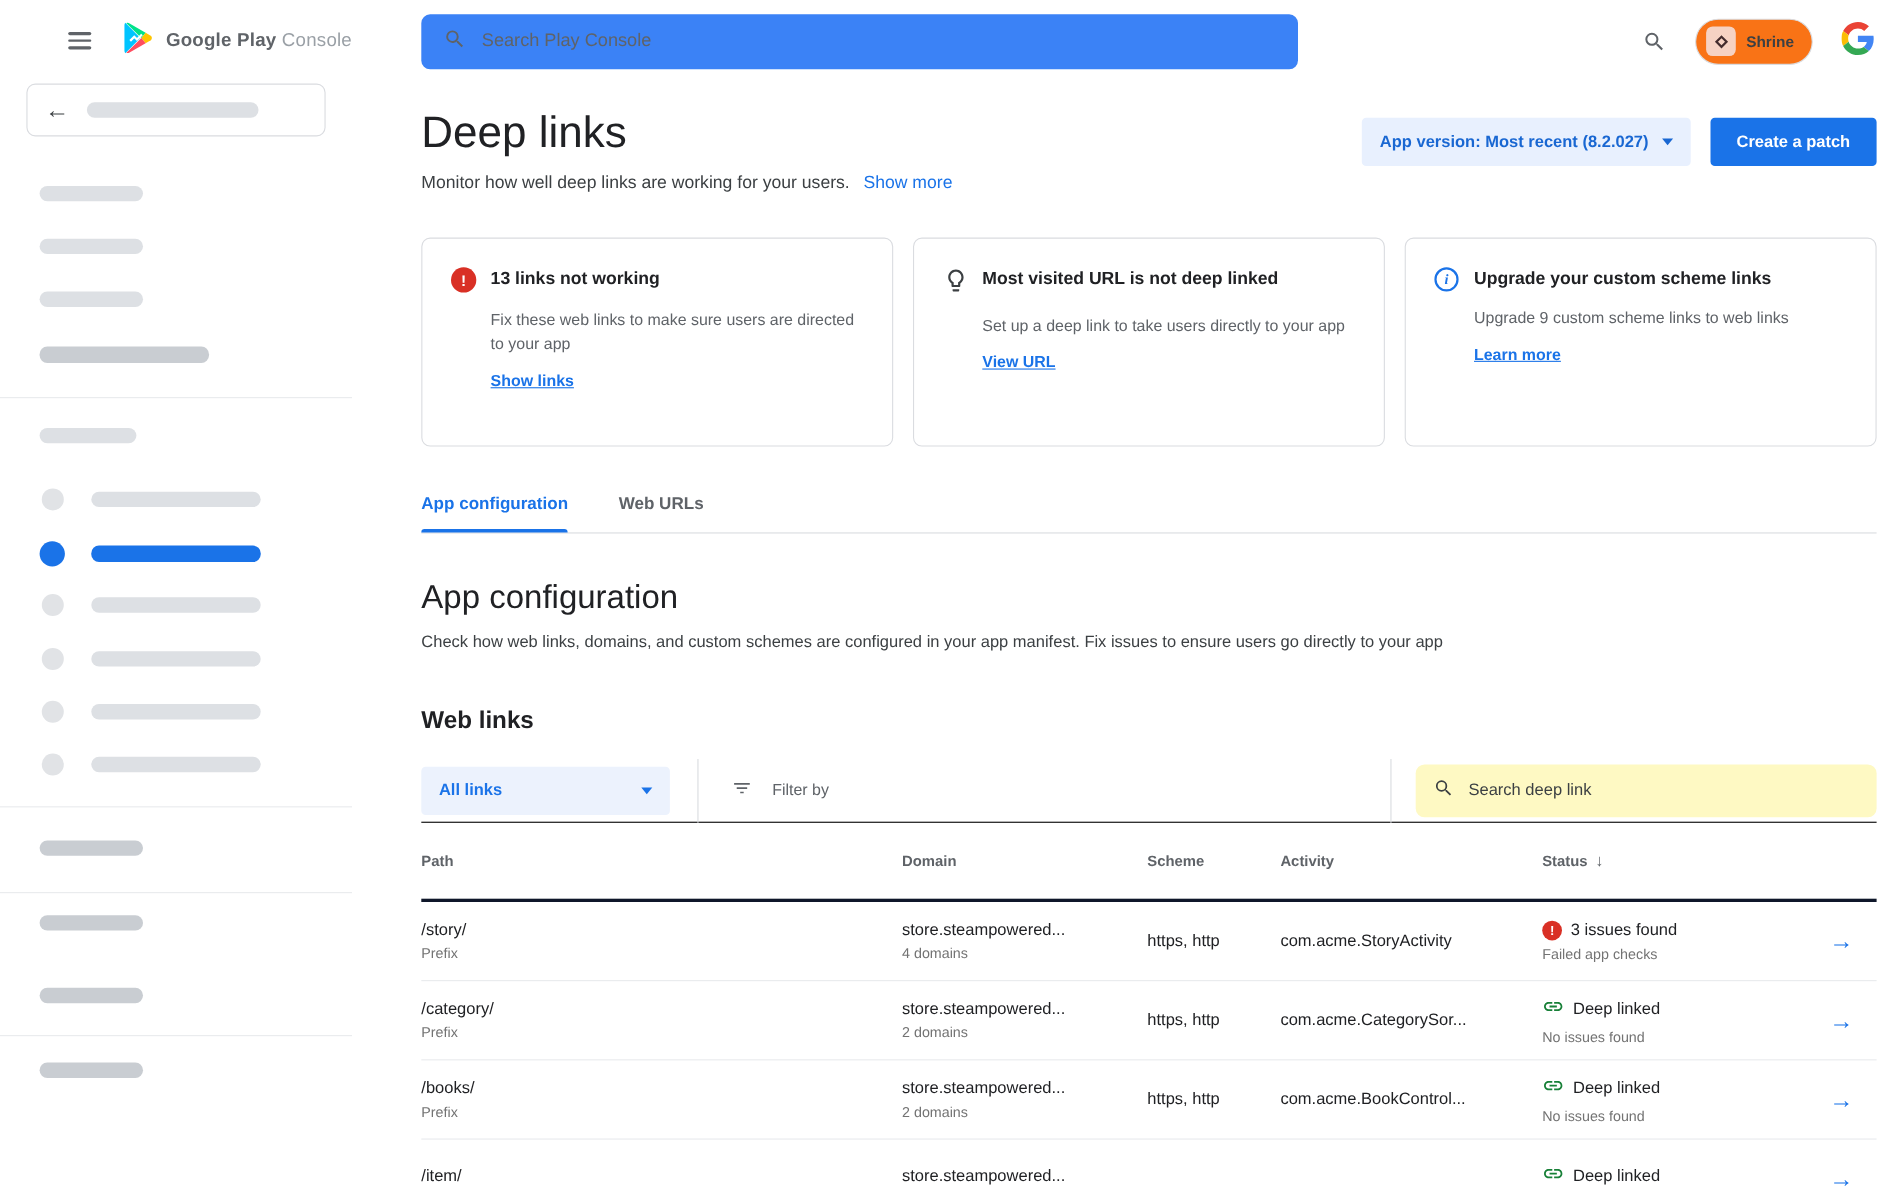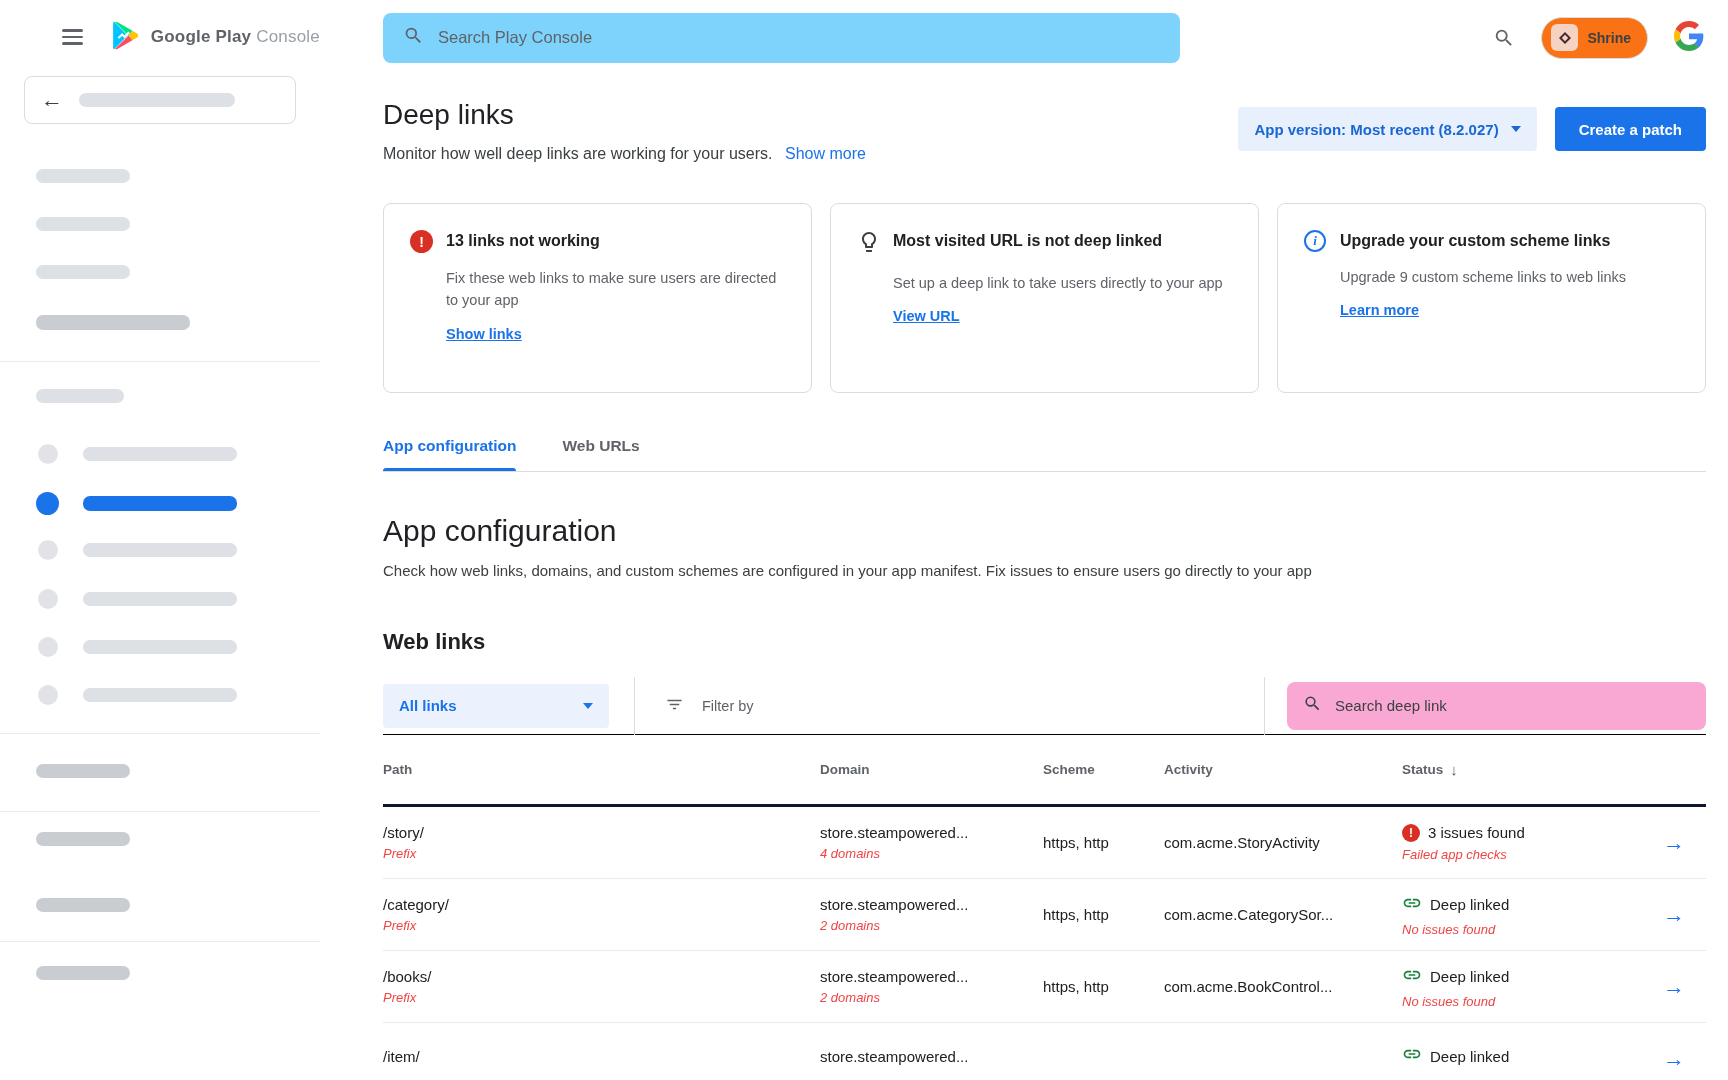--- a/index.html
+++ b/index.html
@@ -23,36 +23,36 @@
   .sk.dark { background:#c9cdd2; }
   .sk.blue { background:#1a73e8; }
   .sk-circle { position:absolute; width:20px; height:20px; border-radius:50%; background:#e1e3e6; }
   .sk-circle.blue { width:23px; height:23px; background:#1a73e8; }
   .sb-divider { position:absolute; left:0; width:320px; height:1px; background:#e8eaed; }
 
   
   .main { flex:1; display:flex; flex-direction:column; height:1080px; }
   .topbar { display:flex; align-items:center; height:75px; padding:0 24px 0 63px; flex:0 0 auto; }
   .global-search { display:flex; align-items:center; gap:14px; width:797px; height:50px;
-    background:#7dd3fc; border-radius:8px; padding:0 20px; }
+    background:#3b82f6; border-radius:8px; padding:0 20px; }
   .global-search input { border:none; outline:none; background:transparent; font-size:16.5px;
     color:#202124; width:100%; font-family:inherit; }
   .global-search input::placeholder { color:#5f6368; }
   .topbar-right { margin-left:auto; display:flex; align-items:center; gap:26px; }
   .icon-btn { background:none; border:none; cursor:pointer; display:flex; align-items:center; }
   .account-chip { display:flex; align-items:center; gap:9px; height:42px; padding:0 16px 0 9px;
     border:1px solid #dadce0; border-radius:21px; background:#f97316; cursor:pointer; }
   .app-avatar { width:27px; height:27px; border-radius:6px; background:#f6d2c3;
     display:flex; align-items:center; justify-content:center; }
   .account-label { font-size:14px; font-weight:700; color:#3c4043; }
 
   .content { padding:0 22px 0 63px; flex:1; }
 
   .page-header { display:flex; margin-top:24px; }
-  .page-title { font-size:28px; font-weight:400; letter-spacing:0; color:#202124; }
+  .page-title { font-size:40px; font-weight:400; letter-spacing:0; color:#202124; }
   .page-sub { margin-top:14px; font-size:16px; color:#3c4043; }
   .link { color:#1a73e8; font-weight:700; cursor:pointer; text-decoration:none; }
   .page-sub .link { margin-left:8px; font-weight:400; }
   .header-actions { margin-left:auto; display:flex; align-items:flex-start; gap:18px; padding-top:8px; }
   .version-chip { display:flex; align-items:center; gap:12px; height:44px; padding:0 16px;
     background:#e8f0fe; color:#1967d2; border:none; border-radius:4px; font-size:15px; font-weight:700;
     font-family:inherit; cursor:pointer; white-space:nowrap; }
   .caret-down { width:0; height:0; border-left:5px solid transparent; border-right:5px solid transparent;
     border-top:6px solid currentColor; }
   .primary-btn { height:44px; padding:0 24px; background:#1a73e8; color:#fff; border:none;
@@ -81,33 +81,33 @@
 
   .weblinks-title { margin-top:50px; font-size:22px; font-weight:700; color:#202124; }
 
   .toolbar { margin-top:22px; height:58px; display:flex; align-items:center; border-bottom:1px solid #000000; }
   .links-dropdown { width:226px; height:44px; background:#ecf2fd; border:none; border-radius:4px;
     display:flex; align-items:center; justify-content:space-between; padding:0 16px; color:#1a73e8;
     font-size:15px; font-weight:700; font-family:inherit; cursor:pointer; }
   .vdivider { width:1px; height:58px; background:#dadce0; margin-left:25px; }
   .filter-area { flex:1; display:flex; align-items:center; gap:18px; padding-left:30px; color:#5f6368;
     font-size:14.5px; cursor:pointer; }
-  .table-search { width:419px; height:48px; margin-left:22px; background:#f9a8d4; border-radius:8px;
+  .table-search { width:419px; height:48px; margin-left:22px; background:#fef9c3; border-radius:8px;
     display:flex; align-items:center; gap:13px; padding:0 16px; }
   .table-search input { border:none; outline:none; background:transparent; font-size:15px;
     color:#202124; width:100%; font-family:inherit; }
   .table-search input::placeholder { color:#3c4043; }
 
   .tgrid { display:grid; grid-template-columns:437px 223px 121px 238px 1fr 64px; align-items:center; }
   .thead { height:72px; border-bottom:3px solid #0f172a; color:#5f6368; font-size:13.5px; font-weight:700; }
   .th-status { display:flex; align-items:center; gap:7px; cursor:pointer; }
   .sort-icon { font-size:15px; color:#5f6368; }
   .trow { height:72px; border-bottom:1px solid #e8eaed; cursor:pointer; }
   .cmain { font-size:15px; color:#202124; }
-  .csub { margin-top:5px; font-size:13px; color:#ef4444;font-style:italic; }
+  .csub { margin-top:5px; font-size:13px; color:#737373; }
   .status-line { display:flex; align-items:center; gap:8px; }
   .err-mini { width:18px; height:18px; border-radius:50%; background:#d93025; color:#fff; font-weight:700;
     font-size:12px; display:flex; align-items:center; justify-content:center; flex:0 0 auto; }
   .row-arrow { color:#1a73e8; font-size:22px; line-height:1; display:block; text-align:center; }
 </style>
 </head>
 <body>
 
 <div class="app">
 

